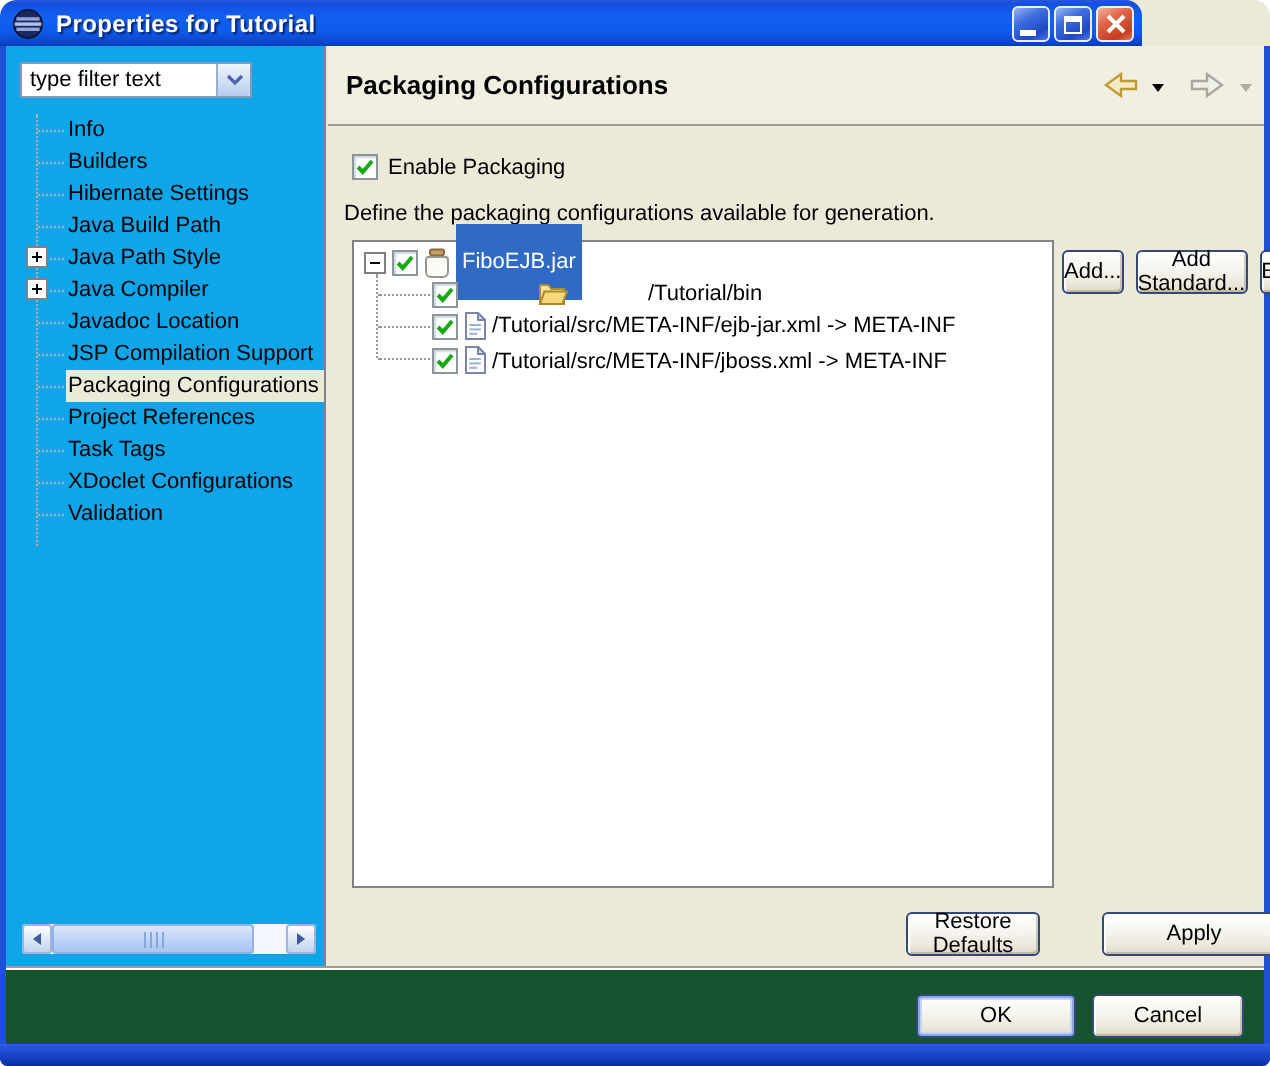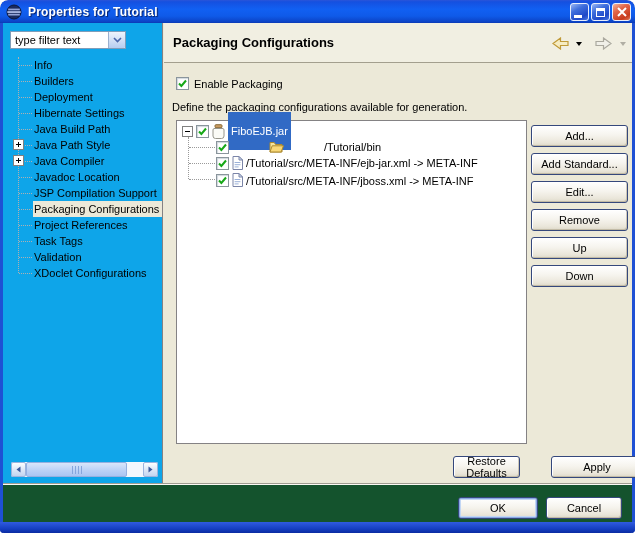--- a/index.html
+++ b/index.html
@@ -4,21 +4,21 @@
 <style>
   * { margin:0; padding:0; box-sizing:border-box; }
   html,body { background:#fff; font-family:"Liberation Sans",sans-serif; }
   .window{
     position:relative; width:635px; height:533px;
     background:#ece9d8; overflow:hidden;
     border-radius:8px 8px 4px 4px;
   }
   
   .titlebar{
-    position:absolute; left:0; top:0; width:635px; height:23px;
+    position:absolute; left:0; top:0; width:571px; height:23px;
     background:linear-gradient(180deg,#2b55d8 0%,#1550e0 8%,#1160f2 40%,#0f5ae8 70%,#0c42c4 96%,#0a37b0 100%);
     border-radius:8px 8px 0 0; display:flex; align-items:center;text-align:right;
   }
   .app-icon{ width:16px; height:16px; margin:0 6px 0 6px; display:inline-flex; }
   .title{ color:#fff; font-size:12px; font-weight:bold; text-shadow:1px 1px 1px rgba(5,25,90,.9); letter-spacing:.2px; }
   .controls{ position:absolute; right:4px; top:3px; display:flex; gap:2px; }
   .ctl{ width:19px; height:18px; border:1px solid #e8eefc; border-radius:3px; display:flex; align-items:center; justify-content:center; padding:0; cursor:default; }
   .ctl.minmax{ background:linear-gradient(150deg,#9ab6f4 0%,#3f6fdd 35%,#1e48c8 75%,#4a77e0 100%); }
   .ctl.close{ background:linear-gradient(150deg,#f2b49c 0%,#e2674a 35%,#c83c1e 78%,#e07a58 100%); }
   .glyph-min{ width:8px; height:3px; background:#fff; margin-top:9px; margin-right:4px; }
@@ -84,21 +84,21 @@
   .tl-h1{ top:26px; } .tl-h2{ top:42px; } .tl-h3{ top:58px; }
   
   .xp-btn{
     font-family:"Liberation Sans",sans-serif; font-size:11px; color:#000;
     background:linear-gradient(180deg,#ffffff 0%,#f6f4ee 45%,#eae6da 82%,#ddd8c8 100%);
     border:1px solid #35487c; border-radius:3px;
     box-shadow:inset 1px 1px 0 #fff, inset -1px -1px 0 rgba(165,155,130,.5);
     display:flex; align-items:center; justify-content:center; cursor:default;
   }
   .xp-btn.default{ box-shadow:inset 0 0 0 1px #89a8e2, inset 0 0 0 2px #c2d6f4; }
-  .side-buttons{ position:absolute; left:367px; top:61px; width:97px; display:flex; flex-direction:column; gap:6px; }
+  .side-buttons{ position:absolute; left:367px; top:61px; width:97px; display:flex; flex-direction:row; gap:6px; }
   .side-buttons .xp-btn{ height:22px; width:97px; }
   .btn-restore{ position:absolute; left:289px; top:392px; width:67px; height:22px; }
   .btn-apply{ position:absolute; left:387px; top:392px; width:92px; height:22px; }
   
   .bottom-bar{ position:absolute; left:3px; top:483px; width:629px; height:39px; background:#14532d;
     border-top:1px solid #a09d92; box-shadow:inset 0 1px 0 #fbfaf4; }
   .btn-ok{ position:absolute; left:455px; top:13px; width:80px; height:22px; }
   .btn-cancel{ position:absolute; left:543px; top:13px; width:76px; height:22px; }
 </style>
 </head>
@@ -142,32 +142,31 @@
         <svg width="9" height="6" viewBox="0 0 9 6">
             <path d="M1 1 L4.5 4.5 L8 1" fill="none" stroke="#4a66aa" stroke-width="1.6"></path>
           </svg>
       </span>
     </div>
 
     <div class="nav-tree">
       <span class="vline"></span>
       <div class="nav-item"><span>Info</span></div>
       <div class="nav-item"><span>Builders</span></div>
-      <div class="nav-item"><span>Deployment</span></div>
       <div class="nav-item"><span>Hibernate Settings</span></div>
       <div class="nav-item"><span>Java Build Path</span></div>
       <div class="nav-item"><span class="expander plus"></span><span>Java Path Style</span></div>
       <div class="nav-item"><span class="expander plus"></span><span>Java Compiler</span></div>
       <div class="nav-item"><span>Javadoc Location</span></div>
       <div class="nav-item"><span>JSP Compilation Support</span></div>
       <div class="nav-item selected"><span>Packaging Configurations</span></div>
       <div class="nav-item"><span>Project References</span></div>
       <div class="nav-item"><span>Task Tags</span></div>
+      <div class="nav-item"><span>XDoclet Configurations</span></div>
       <div class="nav-item"><span>Validation</span></div>
-      <div class="nav-item"><span>XDoclet Configurations</span></div>
     </div>
 
     <div class="hscroll">
       <span class="sb-btn">
         <svg width="5" height="7" viewBox="0 0 5 7">
             <path d="M4.5 0.5 L0.5 3.5 L4.5 6.5 z" fill="#3c5a9c"></path>
           </svg>
       </span>
       <span class="sb-thumb">
           <span class="grip"></span>

